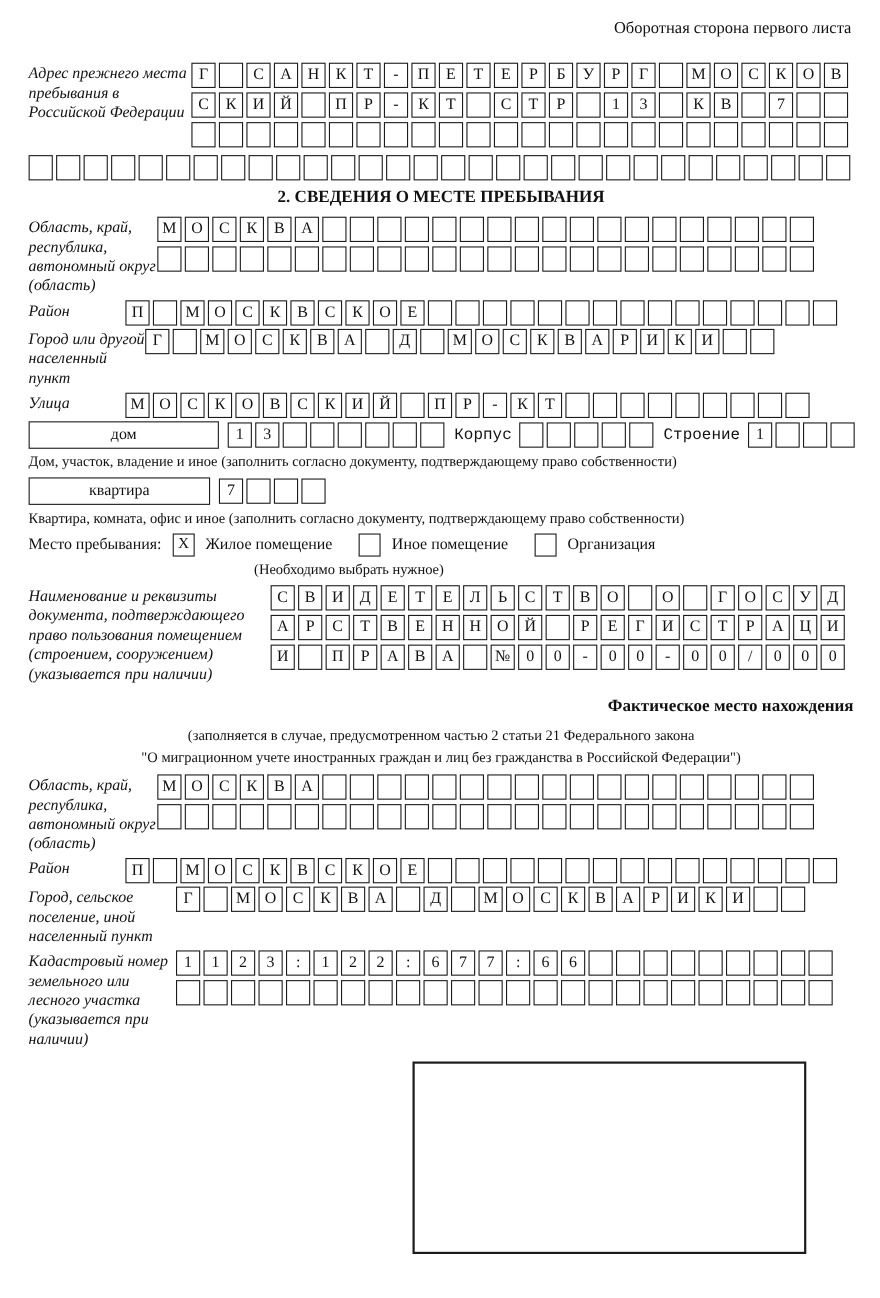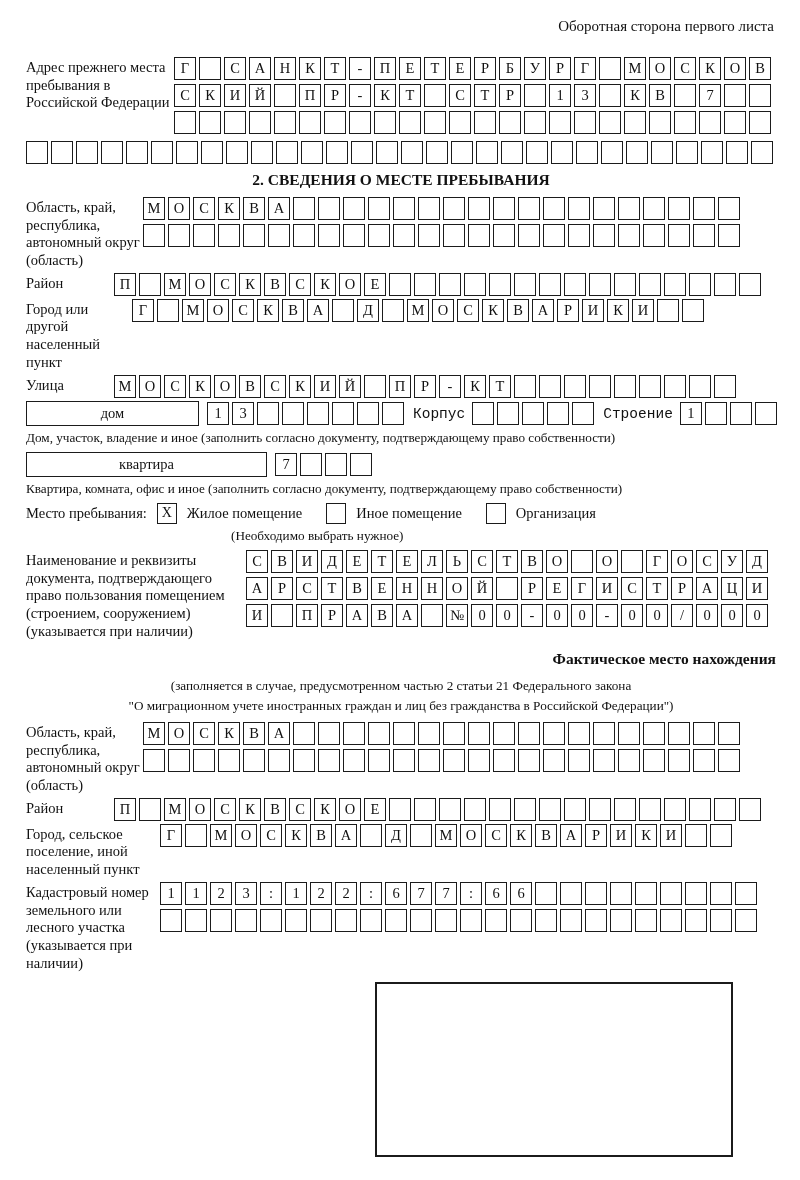--- a/index.html
+++ b/index.html
@@ -6,42 +6,42 @@
   body {
     width:800px; height:1180px; overflow:hidden;
     background:#ffffff; color:#111;
     font-family:"Liberation Serif","DejaVu Serif",serif;
     font-size:14.5px;
   }
   .page { padding:10px 24px 0 26px; }
   .header-note { text-align:right; font-size:15px; margin:8px 2px 22px 0; }
 
   .group { display:flex; align-items:flex-start; margin-bottom:3px; }
-  .group .label { flex:0 0 auto; line-height:1.22; padding-top:2px; }
+  .group .label { flex:0 0 auto; line-height:1.22; padding-top:2px;font-style:italic; }
   .rows > .cells { margin-bottom:4px; }
 
   .w148 { width:148px; } .w117 { width:117px; } .w88 { width:88px; }
   .w106 { width:106px; } .w220 { width:220px; } .w134 { width:134px; }
 
   .cells { display:flex; flex-wrap:nowrap; }
   .cell {
     flex:0 0 auto; width:22px; height:23px; margin-right:3px;
     border:1.5px solid #1b1b1b; text-align:center;
     font-size:14.5px; line-height:20px;
   }
   .caption { font-size:13.2px; line-height:1.3; }
   .center { text-align:center; }
   .section-title { text-align:center; font-weight:bold; font-size:15.5px; margin:7px 0 8px 0; }
 
   .row { display:flex; align-items:center; margin-bottom:3px; }
   .big-label-box {
     flex:0 0 auto; border:1.5px solid #1b1b1b; height:25px;
     text-align:center; line-height:22px; margin-right:8px;
   }
-  .bw173 { width:173px; } .bw205 { width:241px; }
+  .bw173 { width:173px; } .bw205 { width:165px; }
   .inline-label { flex:0 0 auto; padding:2px 7px 0 6px;font-family:Liberation Mono, monospace; }
 
   .mesto-row { align-items:center; margin-top:6px; }
   .chk {
     flex:0 0 auto; width:20px; height:21px; border:1.5px solid #1b1b1b;
     text-align:center; line-height:18px; font-size:14px; margin:0 10px;
   }
   .opt-label { margin-right:14px; }
 
   .fact-caption { text-align:center; font-size:13.2px; line-height:1.5; }

